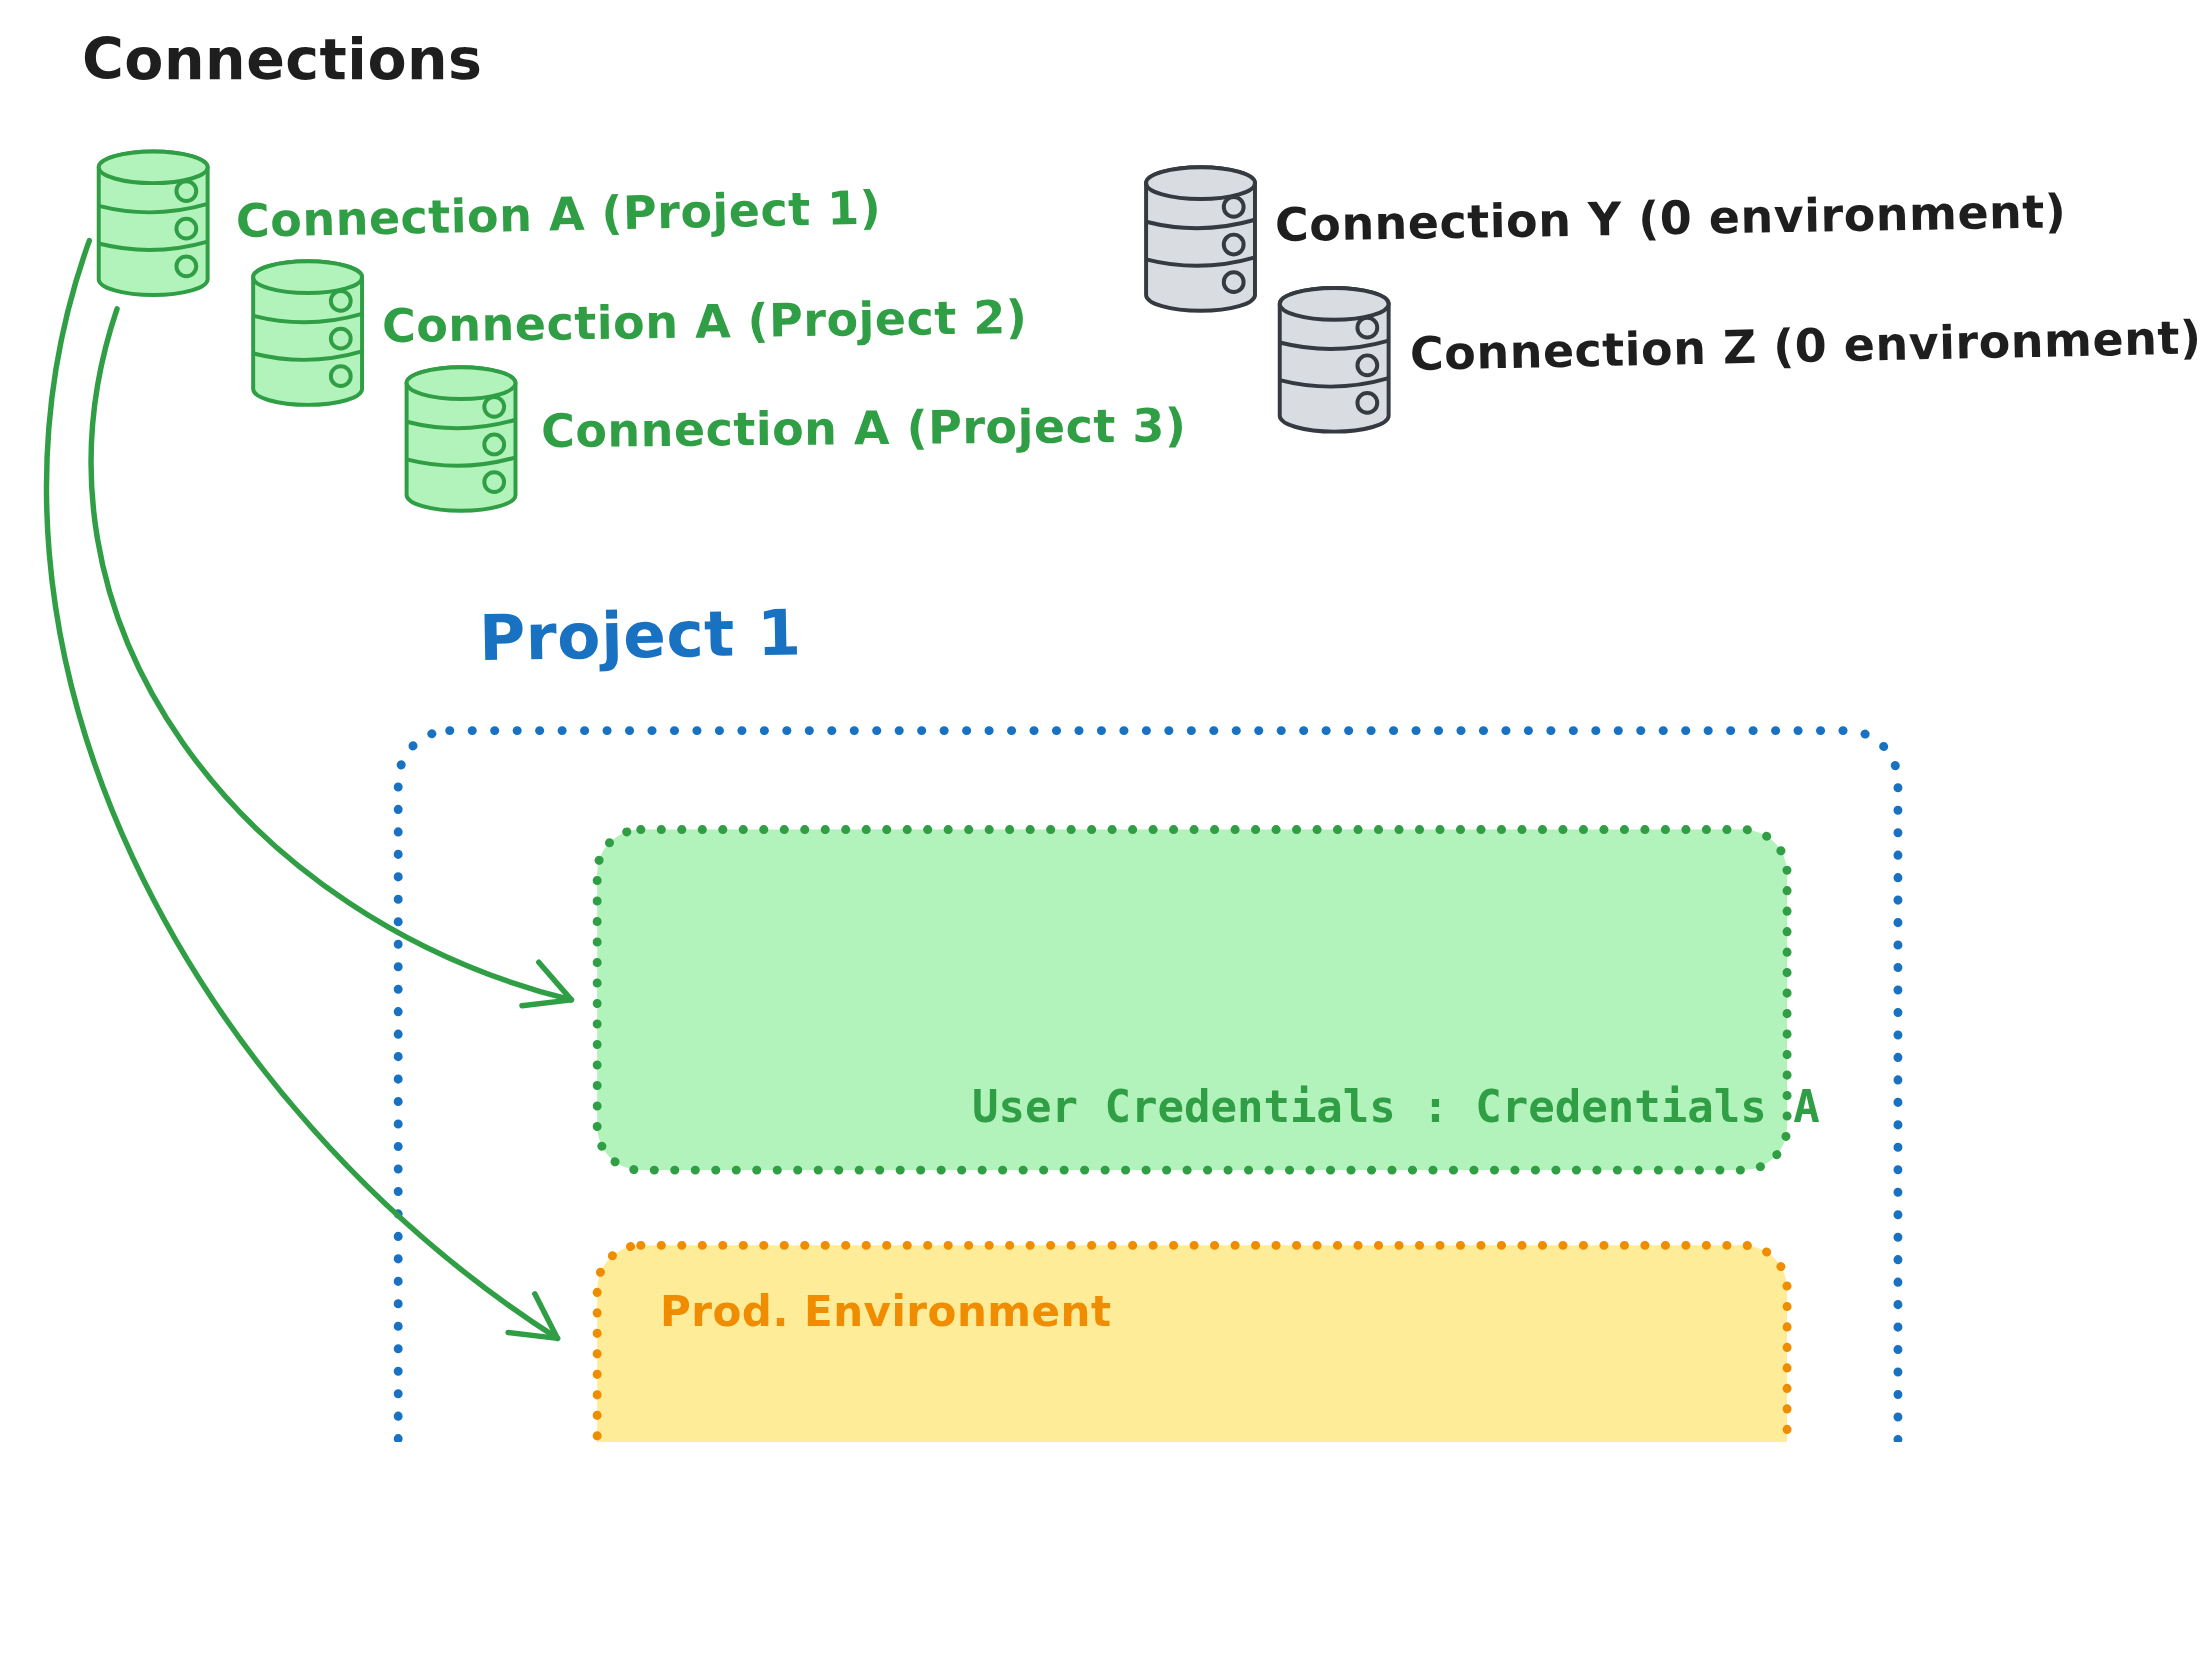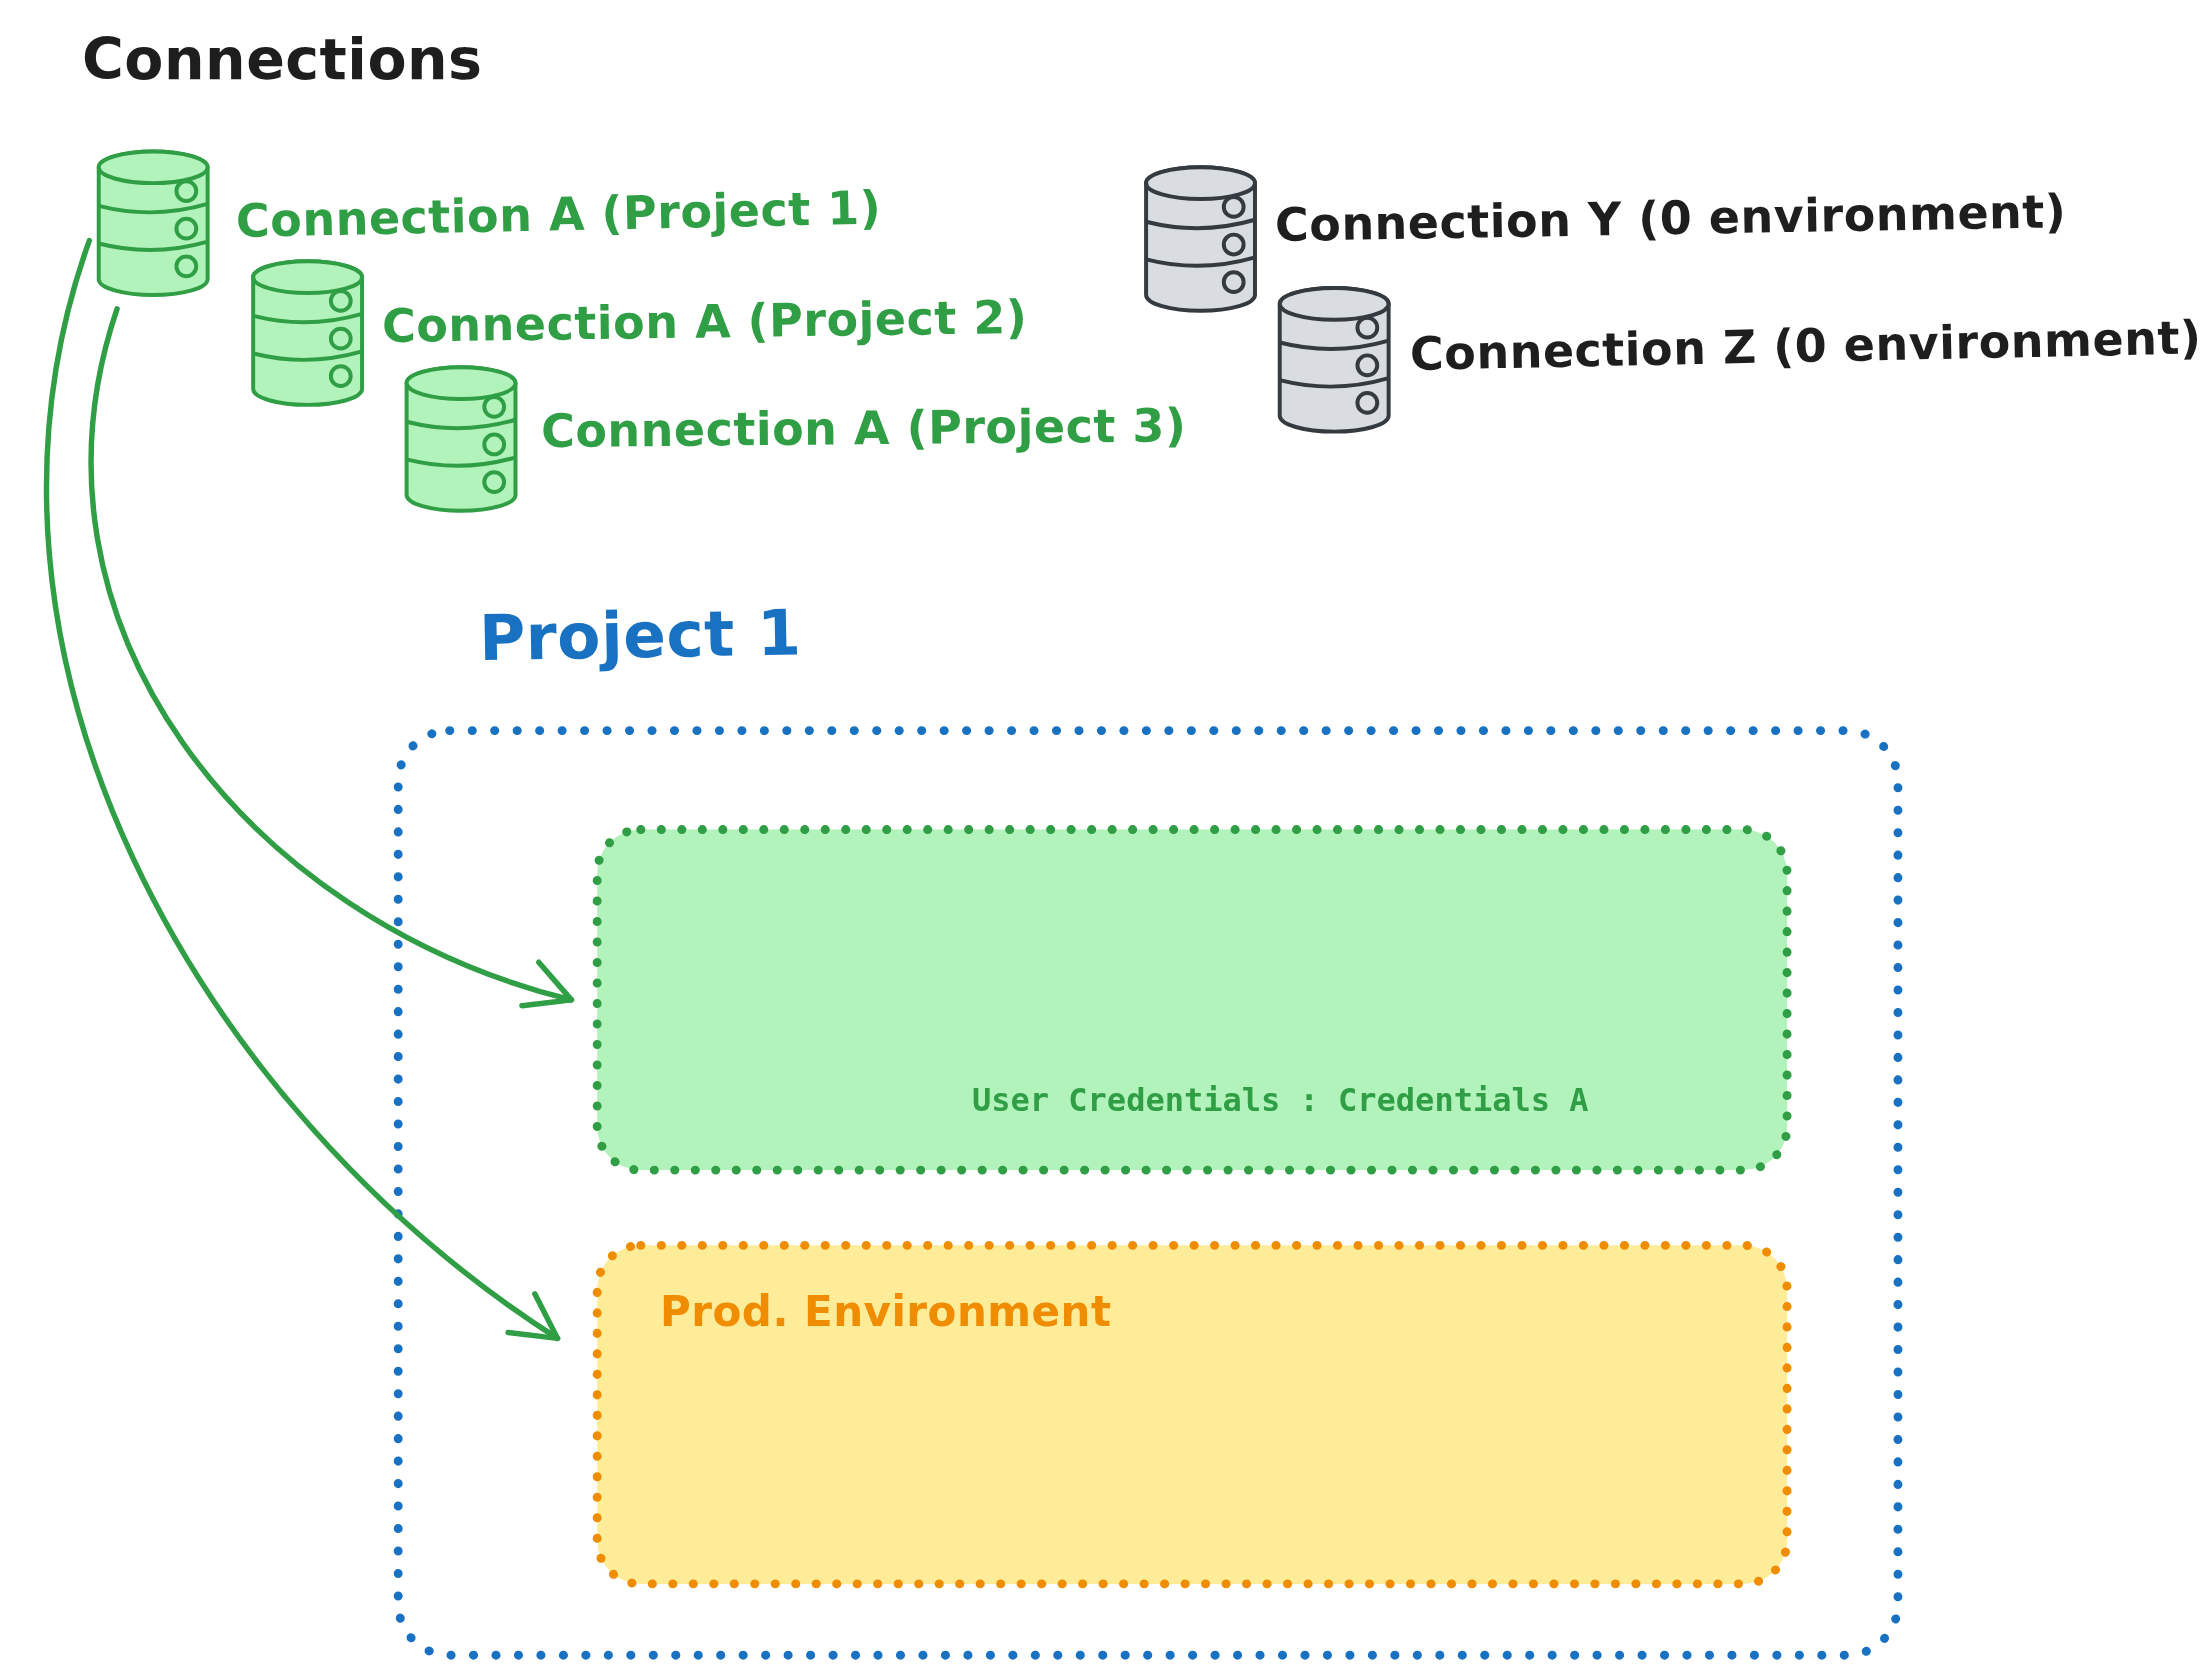--- a/index.html
+++ b/index.html
@@ -1,18 +1,18 @@
 <!DOCTYPE html>
 <html><head>
 <meta charset="utf-8">
 <style>
   html,body{margin:0;padding:0;background:#ffffff;}
   .canvas{
     position:relative;
-    width:2212px;height:1674px;
+    width:2212px;height:1442px;
     background:#ffffff;
     overflow:hidden;
     font-family:"DejaVu Sans", sans-serif;
   }
   svg.shapes{position:absolute;left:0;top:0;width:2212px;height:1674px;}
 
   .txt{
     position:absolute;
     white-space:nowrap;
     font-weight:bold;
@@ -35,21 +35,21 @@
 
   .project-title{left:479px;top:602px;font-size:63px;transform:rotate(-1deg);}
   .env-title{font-size:42px;}
   .dev-title{left:651px;top:875px;}
   .prod-title{left:660px;top:1287px;}
 
   .mono{
     font-family:"DejaVu Sans Mono", monospace;
     font-weight:bold;
     letter-spacing:0;
-    font-size:32px;
+    font-size:44px;
   }
   .dev-mapping{left:972px;top:1081px;}
   .prod-mappings{left:903px;top:1438px;line-height:50px;}
 </style>
 </head>
 <body>
 
 <div class="canvas">
 
   <svg class="shapes" viewBox="0 0 2234 1691">

